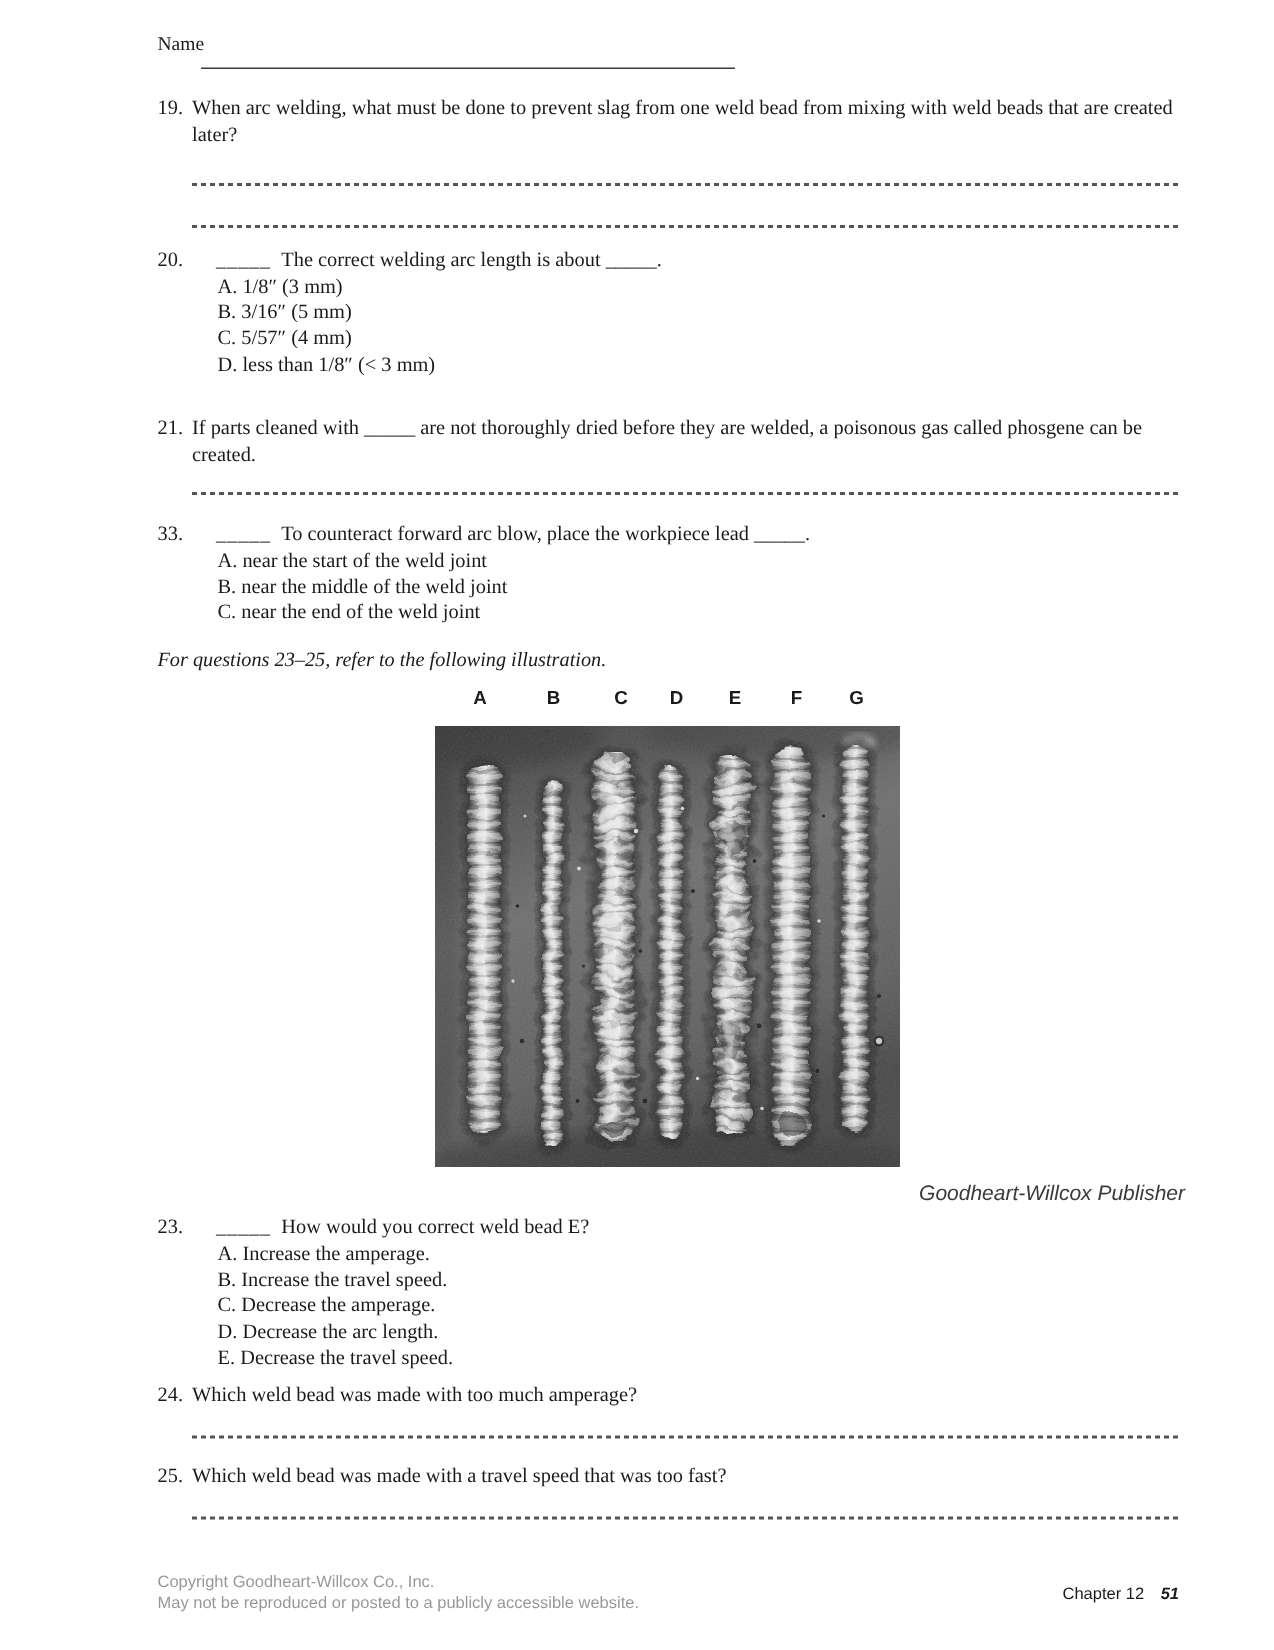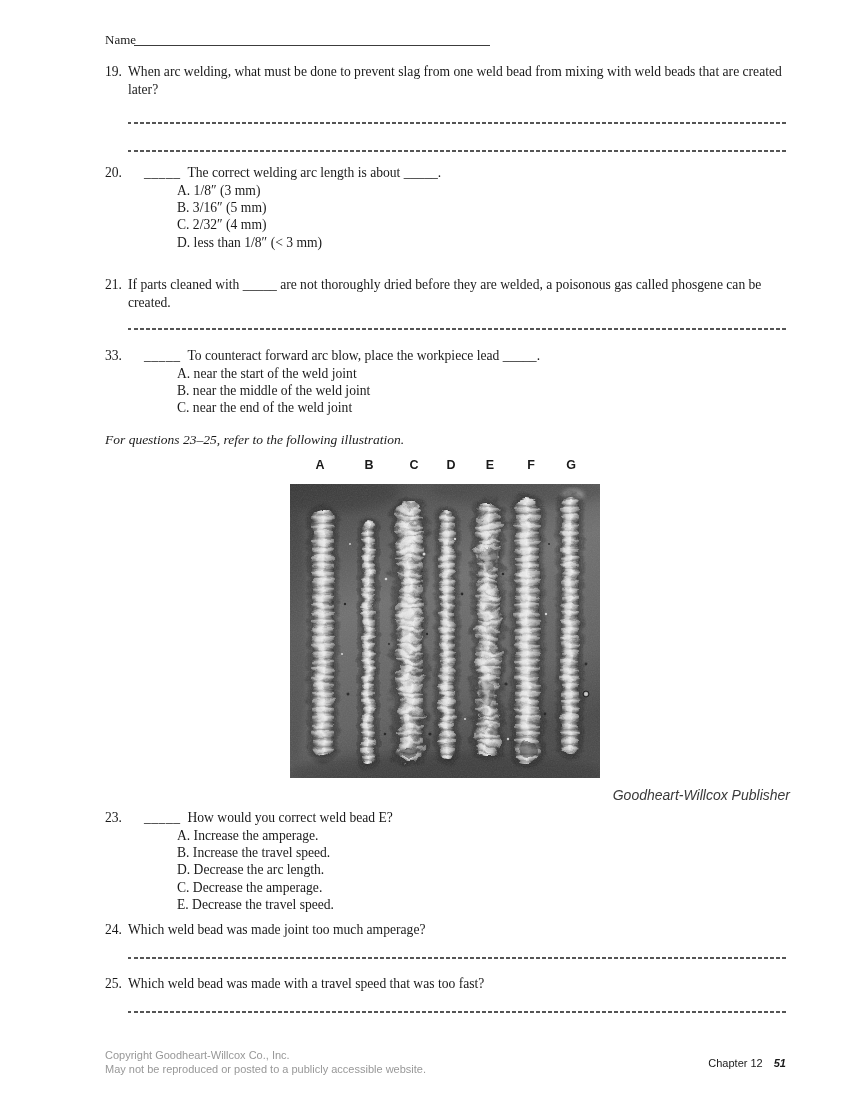--- a/index.html
+++ b/index.html
@@ -1,28 +1,28 @@
 <!DOCTYPE html>
 <html><head>
 <meta charset="utf-8">
 <style>
   html,body{margin:0;padding:0;background:#fff;}
   .page{position:relative;width:849px;height:1100px;background:#ffffff;overflow:hidden;
         font-family:"Liberation Serif","DejaVu Serif",serif;color:#1a1a1a;}
   .abs{position:absolute;}
   
-  .name-row{top:32px;left:105px;width:690px;font-size:13px;}
+  .name-row{top:21px;left:105px;width:690px;font-size:13px;}
   .name-line{top:45px;left:134px;width:356px;height:1px;background:#3c3c3c;}
   
   .q{left:105px;width:682px;font-size:13.6px;line-height:17.5px;}
   .qrow{display:flex;align-items:flex-start;}
   .qnum{width:23px;flex:none;}
   .qblank{flex:none;margin-right:7px;letter-spacing:.5px;margin-left:16px;}
   .qstem{flex:1;}
-  .opts{margin-left:72px;}
+  .opts{margin-left:40px;}
   .opt{line-height:17.4px;}
   
   .ansline{left:128px;width:659px;height:2px;
     background:repeating-linear-gradient(90deg,#555 0 3.5px,transparent 3.5px 6px);}
   
   .note{top:432px;left:105px;width:682px;font-size:13.5px;font-style:italic;}
   
   .fig-labels{top:458px;left:290px;width:310px;height:16px;
     font-family:"Liberation Sans","DejaVu Sans",sans-serif;font-weight:bold;font-size:12.5px;}
   .fig-label{position:absolute;transform:translateX(-50%);top:0;}
@@ -59,21 +59,21 @@
 
   <div class="abs q" style="top:164px">
     <div class="qrow">
       <span class="qnum">20.</span>
       <span class="qblank">_____</span>
       <span class="qstem">The correct welding arc length is about _____.</span>
     </div>
     <div class="opts">
       <div class="opt">A. 1/8″ (3 mm)</div>
       <div class="opt">B. 3/16″ (5 mm)</div>
-      <div class="opt">C. 2/32″ (4 mm)</div>
+      <div class="opt">C. 5/57″ (4 mm)</div>
       <div class="opt">D. less than 1/8″ (&lt; 3 mm)</div>
     </div>
   </div>
 
   <div class="abs q" style="top:276px">
     <div class="qrow">
       <span class="qnum">21.</span>
       <span class="qstem">If parts cleaned with _____ are not thoroughly dried before they are welded, a poisonous gas called phosgene can be created.</span>
     </div>
   </div>
@@ -239,30 +239,30 @@
 
   <div class="abs q" style="top:809px">
     <div class="qrow">
       <span class="qnum">23.</span>
       <span class="qblank">_____</span>
       <span class="qstem">How would you correct weld bead E?</span>
     </div>
     <div class="opts">
       <div class="opt">A. Increase the amperage.</div>
       <div class="opt">B. Increase the travel speed.</div>
+      <div class="opt">C. Decrease the amperage.</div>
       <div class="opt">D. Decrease the arc length.</div>
-      <div class="opt">C. Decrease the amperage.</div>
       <div class="opt">E. Decrease the travel speed.</div>
     </div>
   </div>
 
   <div class="abs q" style="top:921px">
     <div class="qrow">
       <span class="qnum">24.</span>
-      <span class="qstem">Which weld bead was made joint too much amperage?</span>
+      <span class="qstem">Which weld bead was made with too much amperage?</span>
     </div>
   </div>
   <div class="abs ansline" style="top:957px"></div>
 
   <div class="abs q" style="top:975px">
     <div class="qrow">
       <span class="qnum">25.</span>
       <span class="qstem">Which weld bead was made with a travel speed that was too fast?</span>
     </div>
   </div>

